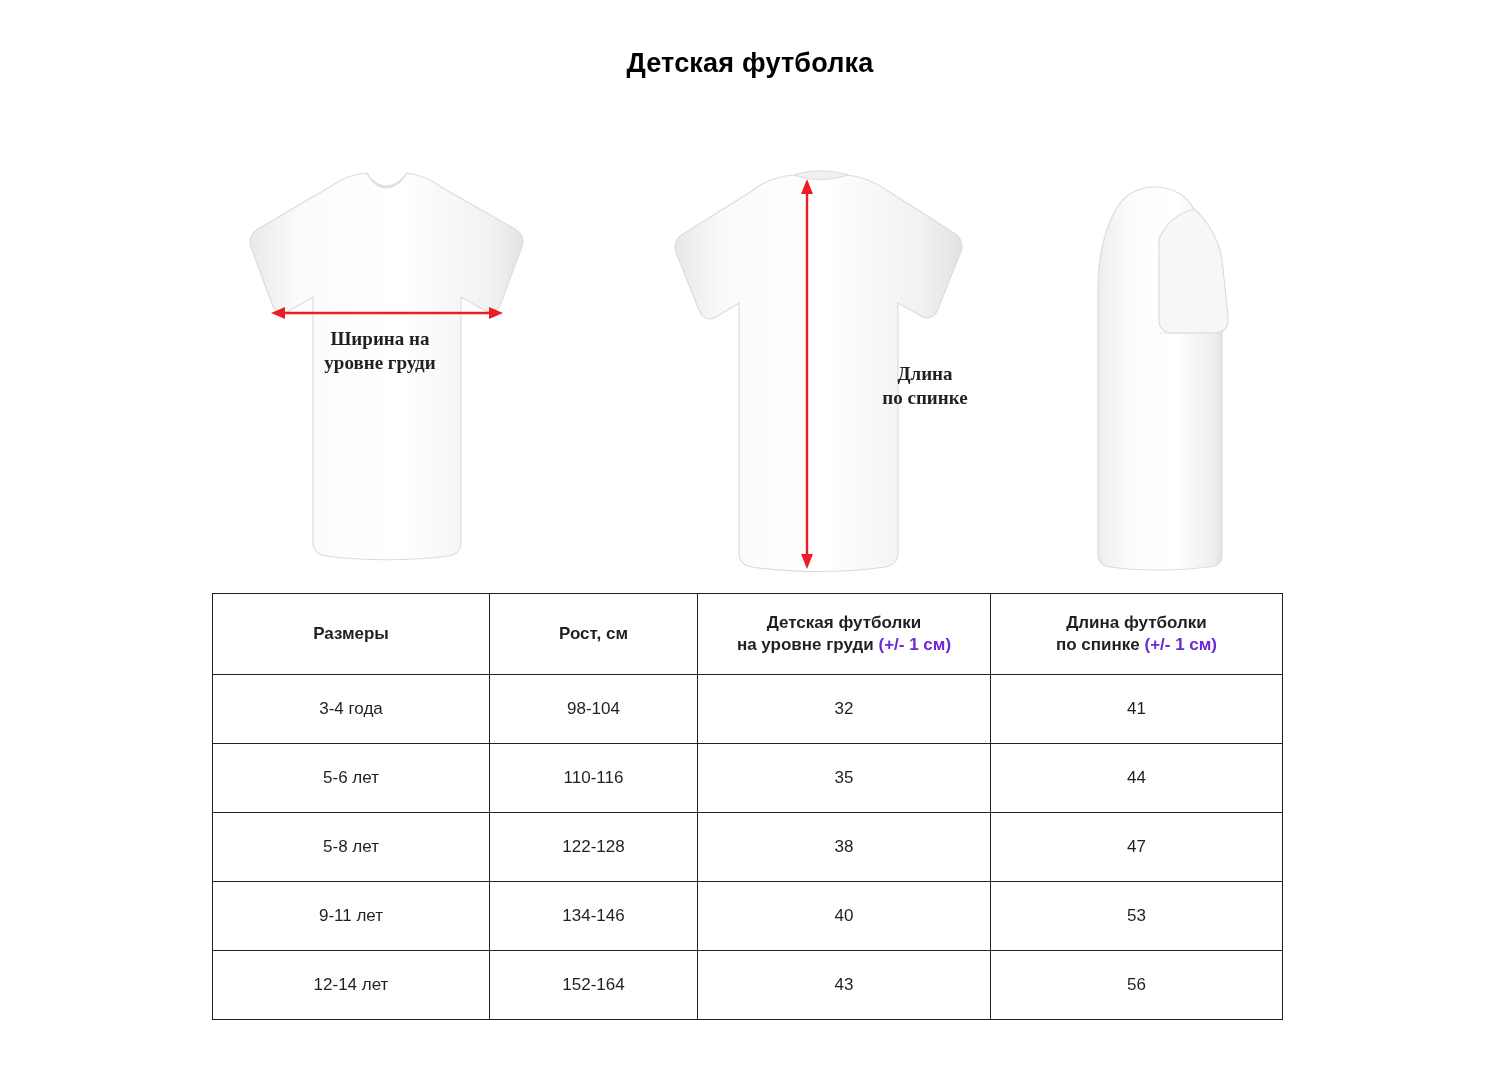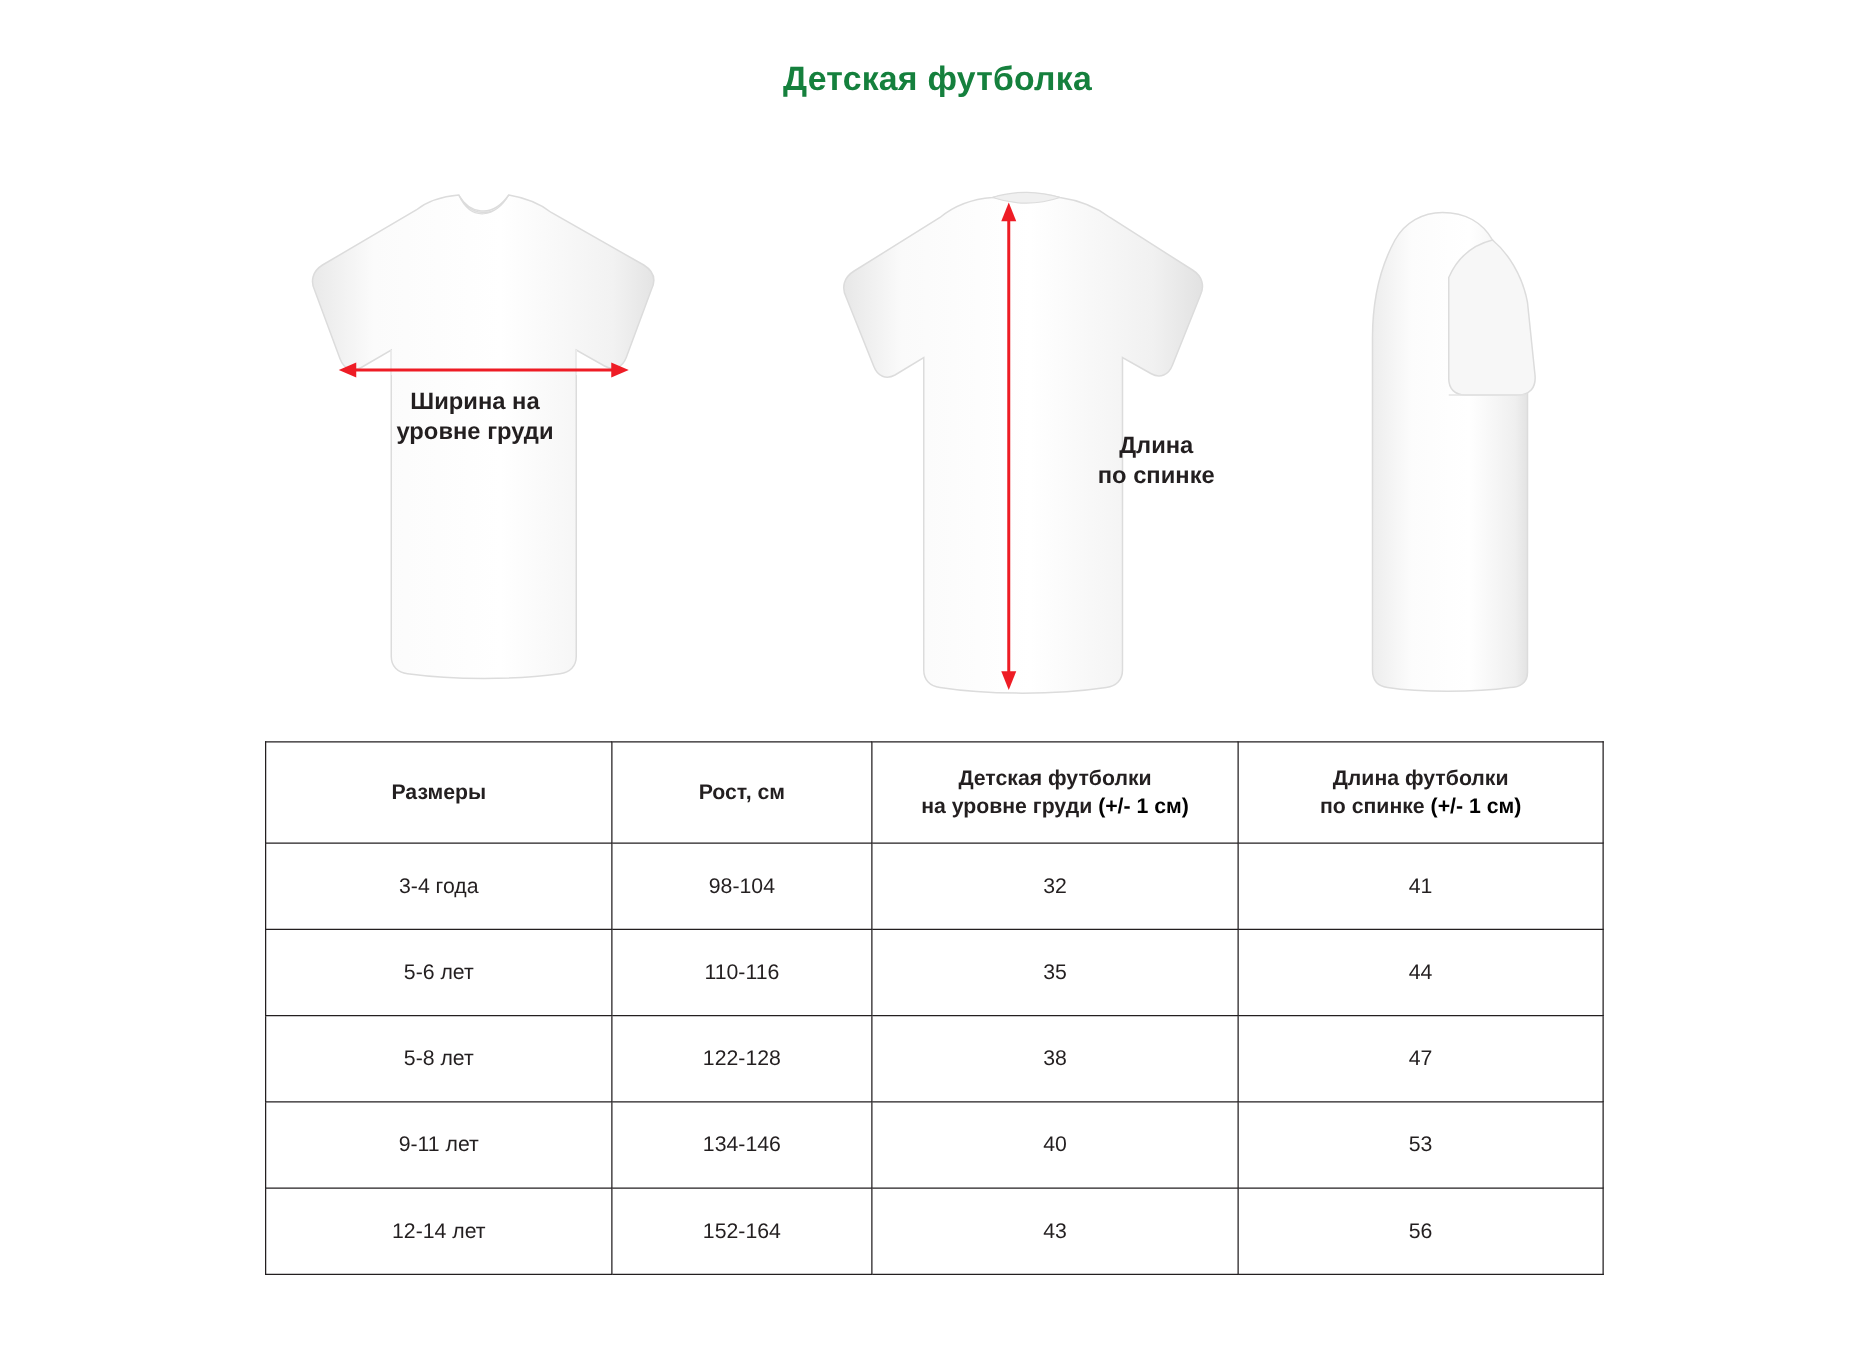--- a/index.html
+++ b/index.html
@@ -22,30 +22,31 @@
   }
   .title {
     position: absolute;
     top: 48px;
     left: 0;
     width: 1500px;
     text-align: center;
     font-size: 27px;
     font-weight: bold;
     letter-spacing: 0.2px;
-    color: #15803d;
+    color: #000000;
   }
 
   
   .shirt-area {
     position: absolute;
-    top: 150px;
+    top: 167px;
     left: 0;
     width: 1205px;
     height: 420px;
+    font-family: Liberation Serif, serif;
   }
   .shirt {
     position: absolute;
     top: 0;
   }
 
   .label-overlay {
     position: absolute;
     text-align: center;
     font-size: 19px;
@@ -75,21 +76,21 @@
   }
   table.sizes thead th {
     height: 72px;
     font-size: 17px;
     font-weight: bold;
     line-height: 1.3;
     padding: 4px 8px;
   }
   thead th.h-sizes { font-size: 26px; }
   thead th.h-height { font-size: 22px; }
-  .tol { color: #000000; }
+  .tol { color: #6d28d9; }
   table.sizes tbody td {
     height: 66px;
     font-size: 17px;
   }
   tbody td.c-size { font-size: 27px; }
   tbody td.c-val { font-size: 26px; margin-top: 15px; }
 
   .col1 { width: 277px; }
   .col2 { width: 208px; }
   .col3 { width: 293px; }

